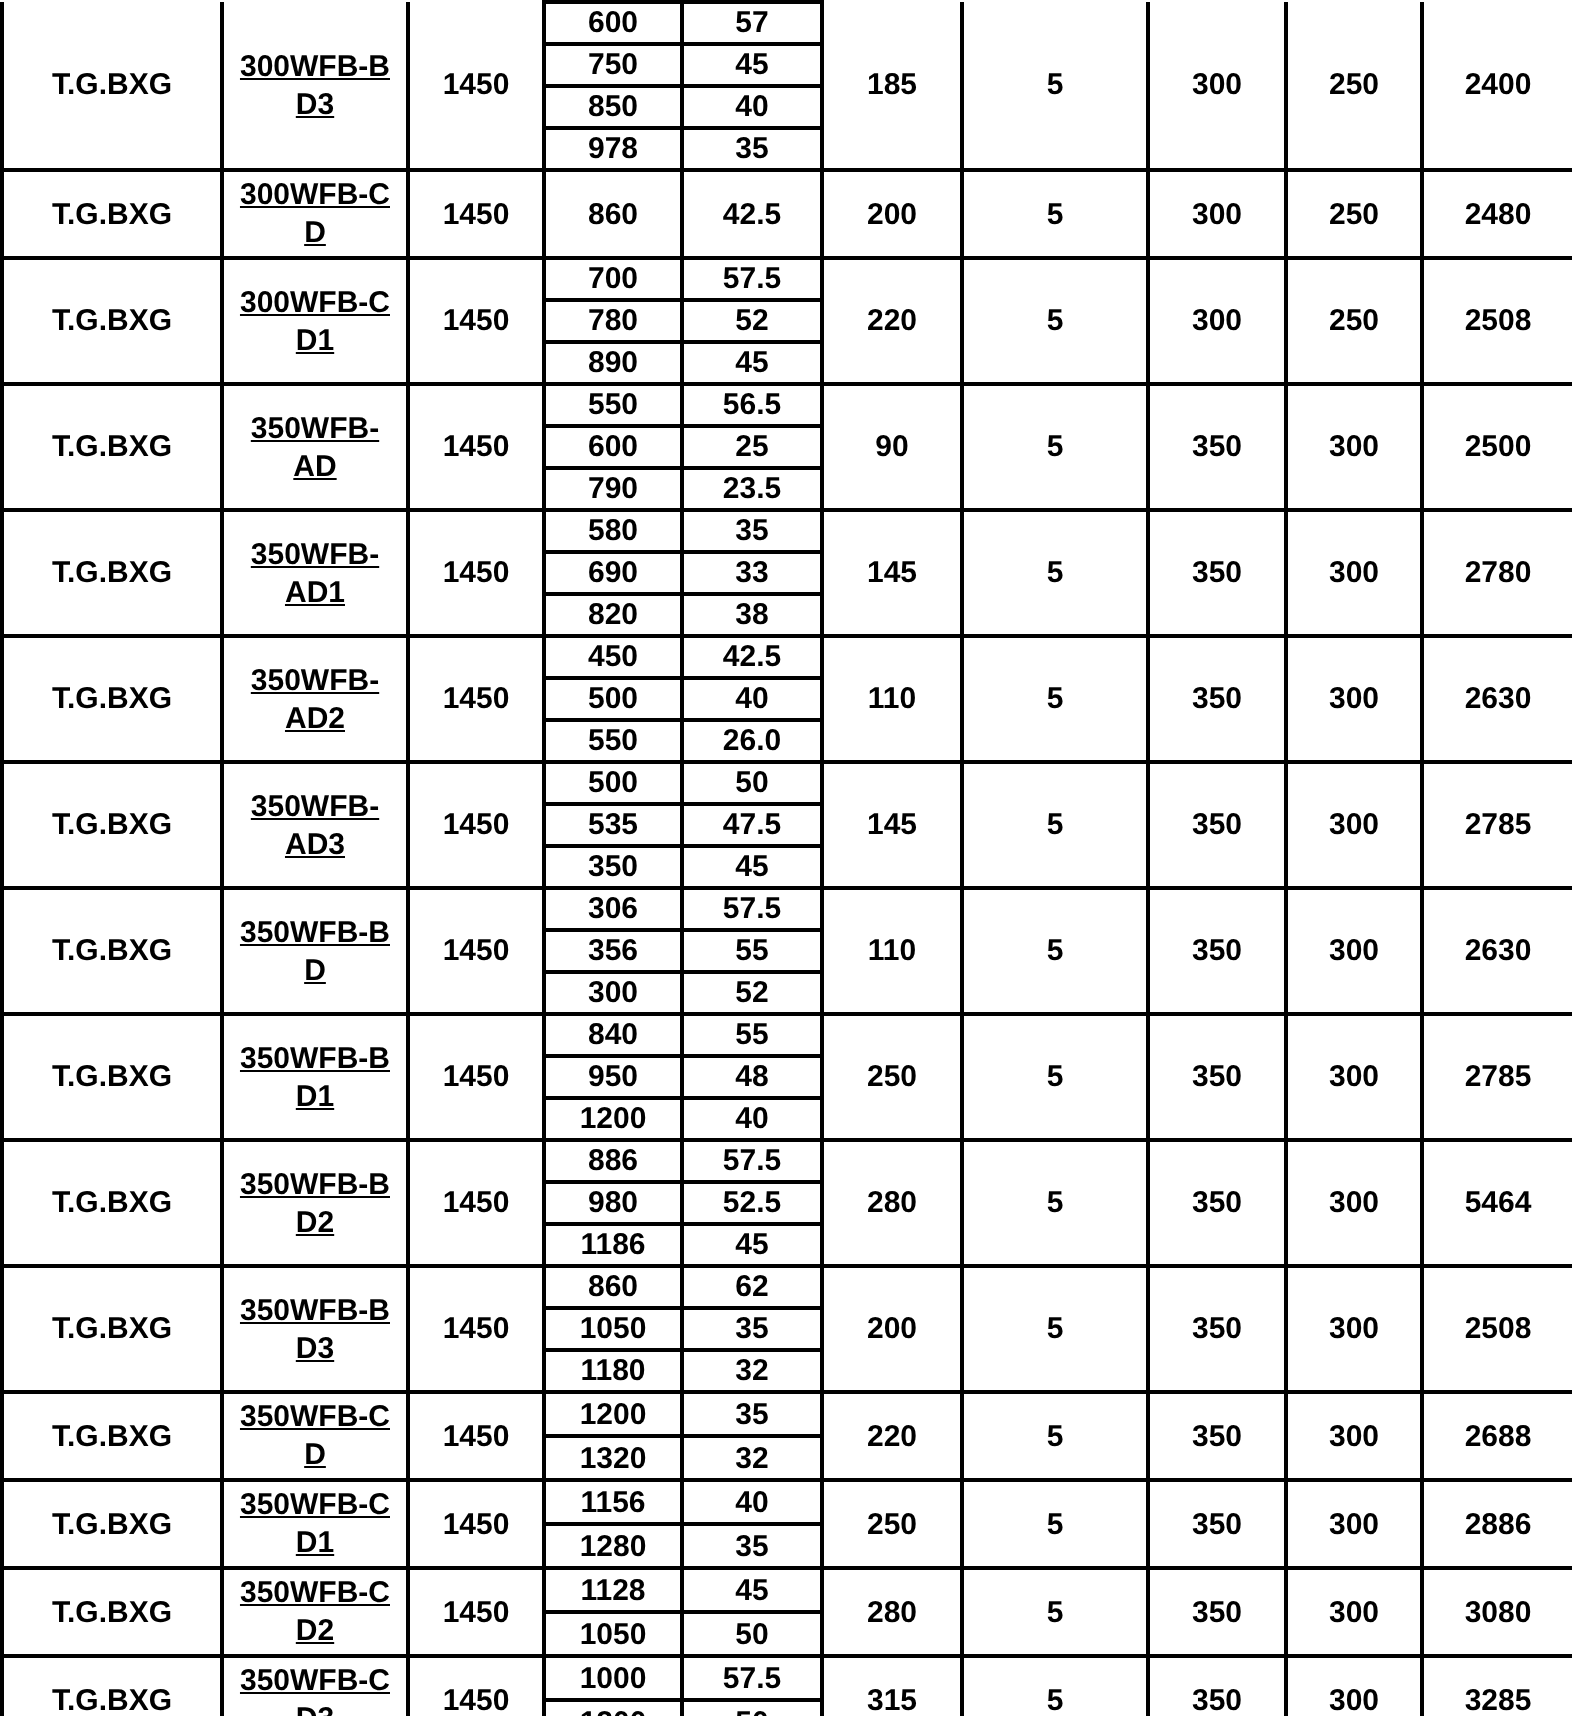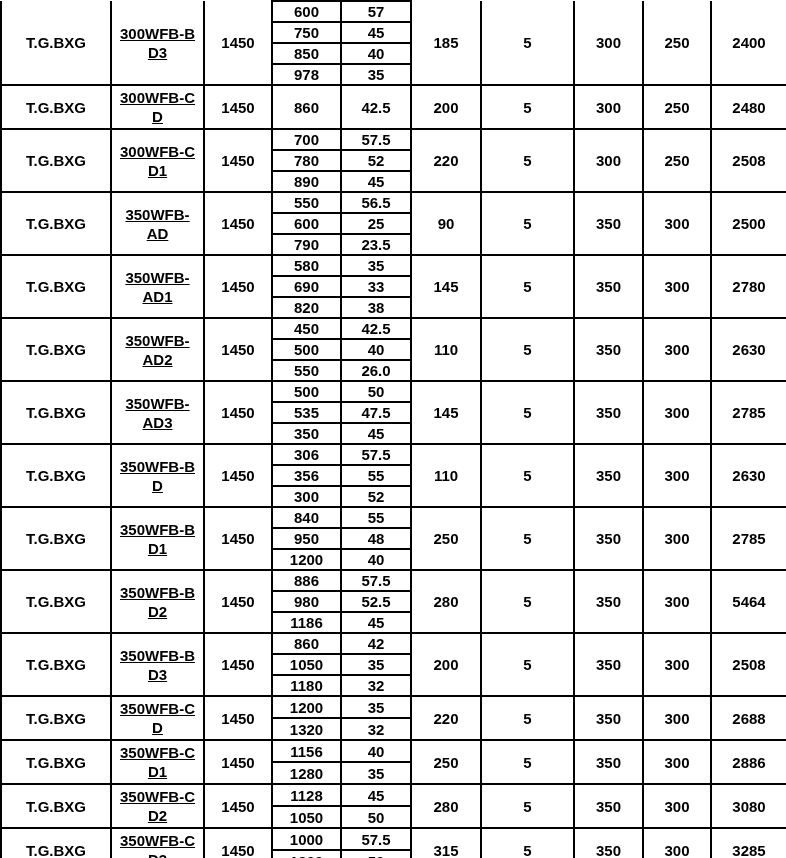--- a/index.html
+++ b/index.html
@@ -264,21 +264,21 @@
       <tr>
         <td>1186</td>
         <td>45</td>
       </tr>
       <tr>
         <td rowspan="3">T.G.BXG</td>
         <td rowspan="3" class="model">350WFB-B
 D3</td>
         <td rowspan="3">1450</td>
         <td>860</td>
-        <td>42</td>
+        <td>62</td>
         <td rowspan="3">200</td>
         <td rowspan="3">5</td>
         <td rowspan="3">350</td>
         <td rowspan="3">300</td>
         <td rowspan="3">2508</td>
       </tr>
       <tr>
         <td>1050</td>
         <td>35</td>
       </tr>

